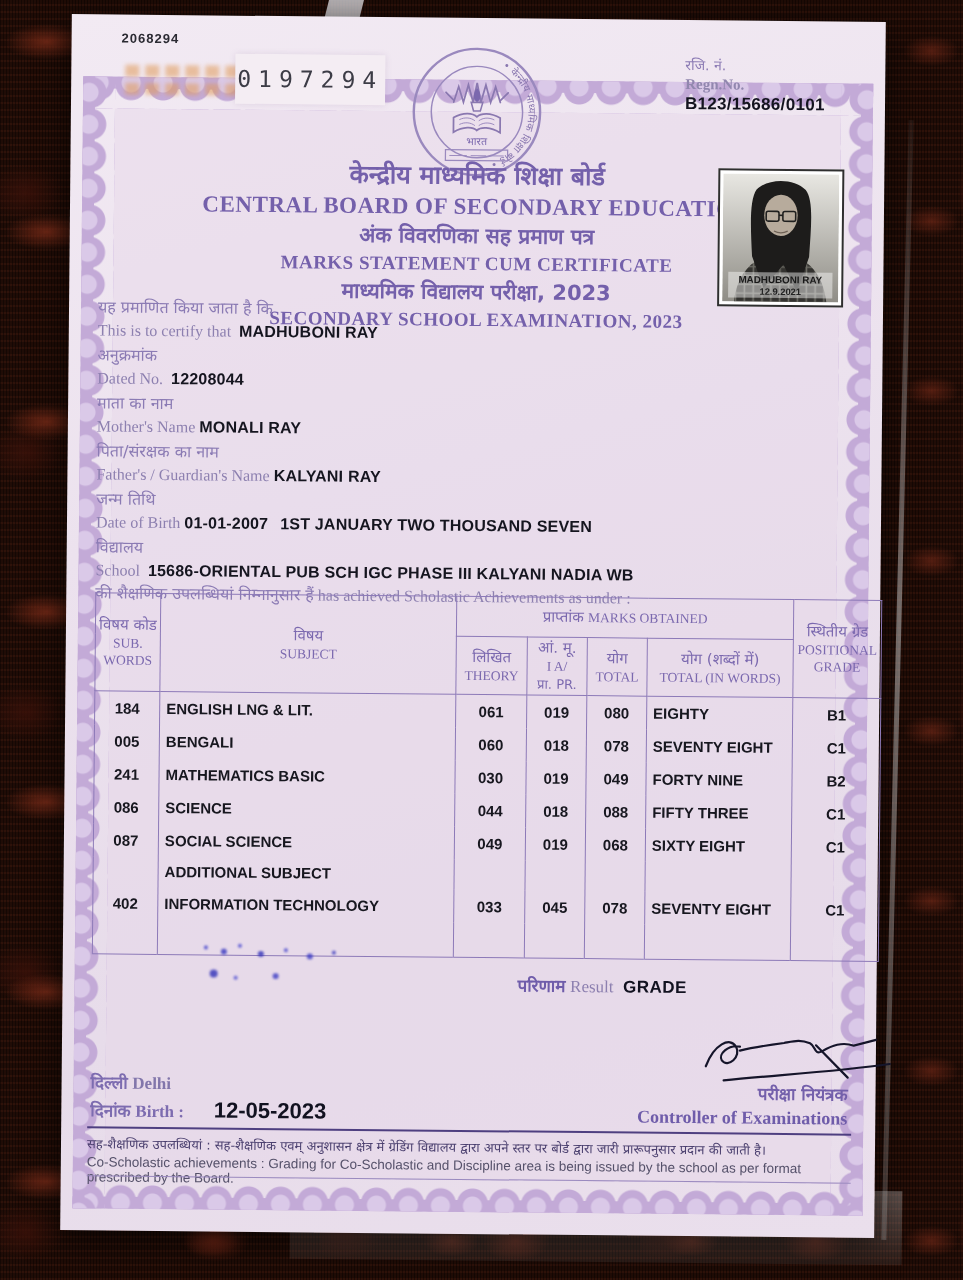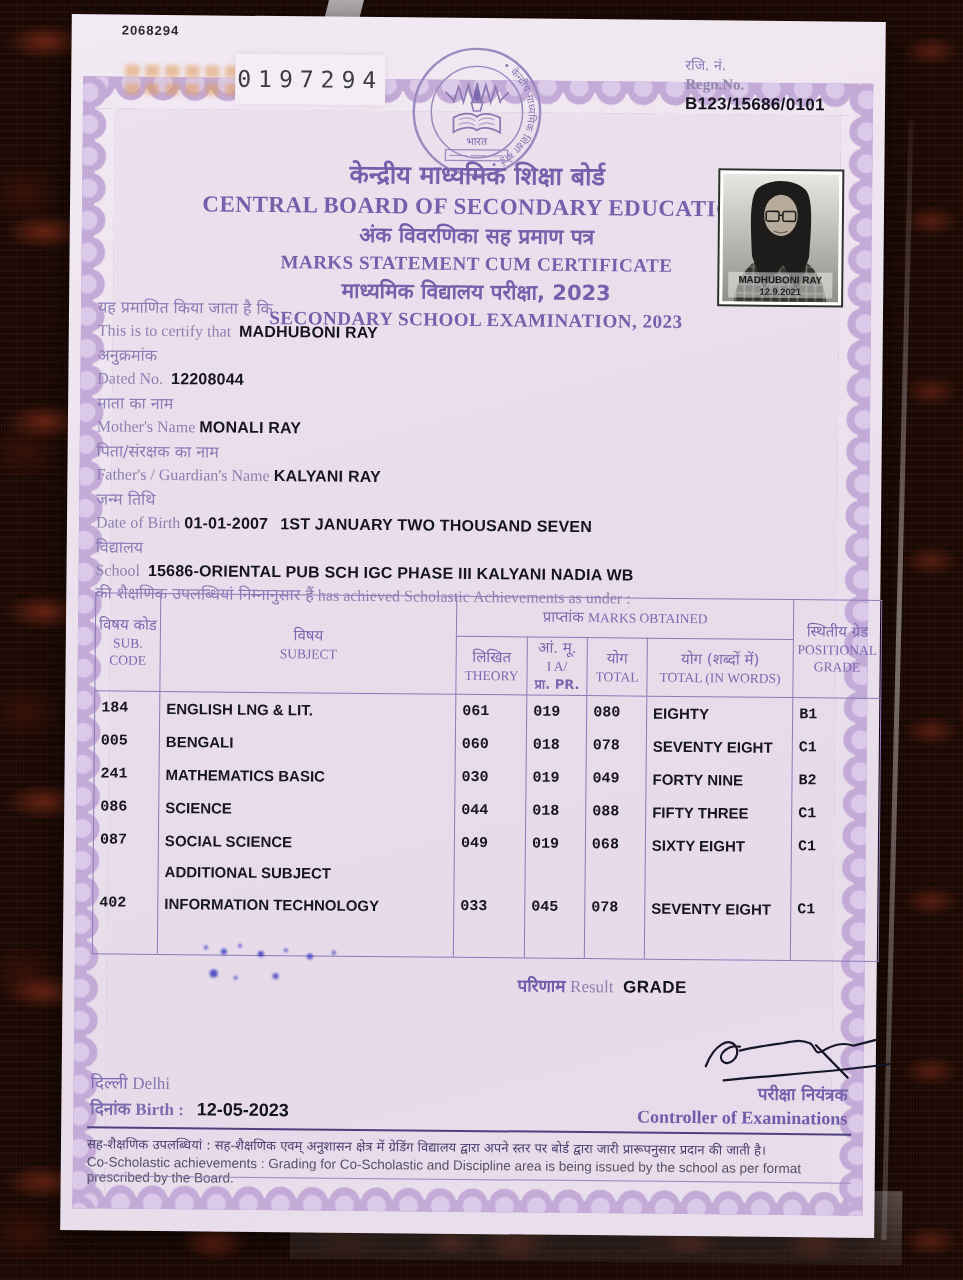--- a/index.html
+++ b/index.html
@@ -47,21 +47,21 @@
       linear-gradient(#c3aad7,#c3aad7) no-repeat 0 0/12px 100%;}
   .sc-right{right:12px;top:62px;bottom:22px;width:32px;
     background:
       radial-gradient(circle at 26px 16px, #dac9e8 9px, transparent 10px) repeat-y 0 0/32px 32px,
       radial-gradient(circle at 24px 16px, #c3aad7 15px, transparent 16px) repeat-y 0 0/32px 32px,
       linear-gradient(#c3aad7,#c3aad7) no-repeat 20px 0/12px 100%;}
 
   .hi{font-family:"DejaVu Sans",sans-serif;}
   .serif{font-family:"Liberation Serif",serif;}
 
-  .serial-top{position:absolute;left:50px;top:8px;font-size:13px;font-weight:bold;color:#2b2b33;letter-spacing:1px;}
+  .serial-top{position:absolute;left:50px;top:16px;font-size:13px;font-weight:bold;color:#2b2b33;letter-spacing:1px;}
   .faded-stamp{position:absolute;left:46px;top:44px;width:142px;height:46px;filter:blur(2px);opacity:.55;}
   .faded-stamp .l{height:12px;margin:6px 8px;background:repeating-linear-gradient(90deg,#e09a58 0 14px,transparent 14px 20px);}
   .serial-box{position:absolute;left:164px;top:38px;width:150px;height:50px;background:#f4edf3;box-shadow:0 0 6px rgba(120,90,140,.15);
     display:flex;align-items:center;justify-content:center;font-family:"DejaVu Sans Mono",monospace;font-size:23px;color:#3c3c46;letter-spacing:7px;}
   .emblem{position:absolute;left:338px;top:24px;width:136px;height:140px;}
   .regn{position:absolute;left:614px;top:36px;}
   .regn .rl{font-size:14px;color:#8b7bb4;line-height:18px;}
   .regn .rv{font-size:15px;color:#9187ae;font-weight:bold;line-height:20px;}
   .regn .rv b{color:#14141f;font-size:17px;font-family:"Liberation Sans",sans-serif;letter-spacing:.3px;}
 
@@ -82,38 +82,38 @@
   .dl-pair b{font-family:"Liberation Sans",sans-serif;color:#15151f;font-size:16px;letter-spacing:.2px;}
   .gap{height:3px;}
 
   table.marks{position:absolute;left:29px;top:578px;width:786px;height:362px;border-collapse:collapse;table-layout:fixed;}
   table.marks, table.marks th, table.marks td{border:1.6px solid #8d7ab8;}
   table.marks th{font-weight:normal;color:#7b69af;padding:1px 2px;}
   table.marks tbody td{border-top:none;border-bottom:none;padding:0 6px;}
   .th-hi{font-size:15px;line-height:19px;font-family:"DejaVu Sans",sans-serif;}
   .th-en{font-size:13.5px;line-height:17px;font-family:"Liberation Serif",serif;}
   tbody td{font-weight:bold;color:#17171f;font-size:15px;}
-  .c-code,.c-th,.c-ia,.c-tot,.c-grade{text-align:left;font-family:Liberation Mono, monospace;}
+  .c-code,.c-th,.c-ia,.c-tot,.c-grade{text-align:center;}
   .c-subj,.c-words{text-align:left;}
   tr.subject-row{height:33px;}
   tr.section-row{height:30px;}
   tr.filler-row{height:auto;}
   .smudge{position:relative;width:4px;height:4px;border-radius:50%;background:#3c3ccA;left:40px;top:10px;filter:blur(1px);opacity:.8;
     box-shadow:18px 4px 0 1px #3535c0,34px -2px 0 0 #4a4ad0,55px 6px 0 1px #3030b8,80px 2px 0 0 #4545cc,104px 8px 0 1px #3a3ac4,128px 4px 0 0 #3333bb,8px 26px 0 2px #3030b8,30px 30px 0 0 #4a4ad0,70px 28px 0 1px #3c3cc4;}
 
   .result{position:absolute;left:455px;top:955px;font-size:17px;}
   .result .hi{color:#6f5caa;font-weight:bold;}
   .result .serif{color:#8d80b0;}
   .result b{color:#121220;font-size:17px;letter-spacing:.5px;}
 
   .signature{position:absolute;left:636px;top:1008px;width:200px;height:58px;}
-  .place{position:absolute;left:29px;top:1056px;font-size:17px;color:#7d6cb0;font-weight:normal;}
+  .place{position:absolute;left:29px;top:1056px;font-size:17px;color:#7d6cb0;font-weight:bold;}
   .place .serif{color:#8276ab;}
   .dated{position:absolute;left:29px;top:1082px;font-size:17px;color:#7d6cb0;font-weight:bold;}
-  .dated b{color:#121220;font-size:18px;font-family:"Liberation Sans",sans-serif;margin-left:8px;}
+  .dated b{color:#121220;font-size:22px;font-family:"Liberation Sans",sans-serif;margin-left:25px;}
   .controller{position:absolute;right:28px;top:1062px;text-align:right;}
   .controller .c-hi{font-size:17px;color:#7460ab;font-weight:bold;line-height:23px;}
   .controller .c-en{font-family:"Liberation Serif",serif;font-size:18px;color:#6f5caa;font-weight:bold;line-height:24px;}
   .rule1{position:absolute;left:26px;right:24px;top:1112px;border-top:2.2px solid #4e3f80;}
   .footnote-hi{position:absolute;left:26px;top:1120px;width:766px;font-size:13px;color:#4c4170;font-family:"DejaVu Sans",sans-serif;}
   .footnote-en{position:absolute;left:26px;top:1140px;width:770px;font-size:13.5px;color:#55516a;}
   .rule2{position:absolute;left:26px;right:24px;top:1161px;border-top:1.5px solid #9a8abf;}
 </style>
 </head>
 <body>
@@ -235,21 +235,21 @@
           <col style="width:60px">
           <col style="width:60px">
           <col style="width:146px">
           <col style="width:88px">
       </colgroup>
       <thead>
         <tr style="height:40px;">
           <th rowspan="2">
             <div class="th-hi">विषय कोड</div>
             <div class="th-en">SUB.</div>
-            <div class="th-en">CODE</div>
+            <div class="th-en">WORDS</div>
           </th>
           <th rowspan="2">
             <div class="th-hi">विषय</div>
             <div class="th-en">SUBJECT</div>
           </th>
           <th colspan="4">
             <span class="th-hi">प्राप्तांक</span>
             <span class="th-en">MARKS OBTAINED</span>
           </th>
           <th rowspan="2">
@@ -259,21 +259,21 @@
           </th>
         </tr>
         <tr style="height:50px;">
           <th>
             <div class="th-hi">लिखित</div>
             <div class="th-en">THEORY</div>
           </th>
           <th>
             <div class="th-hi">आं. मू.</div>
             <div class="th-en">I A/</div>
-            <div class="th-hi" style="font-size:13px;font-weight:bold;">प्रा. PR.</div>
+            <div class="th-hi" style="font-size:13px;">प्रा. PR.</div>
           </th>
           <th>
             <div class="th-hi">योग</div>
             <div class="th-en">TOTAL</div>
           </th>
           <th>
             <div class="th-hi">योग (शब्दों में)</div>
             <div class="th-en">TOTAL (IN WORDS)</div>
           </th>
         </tr>

